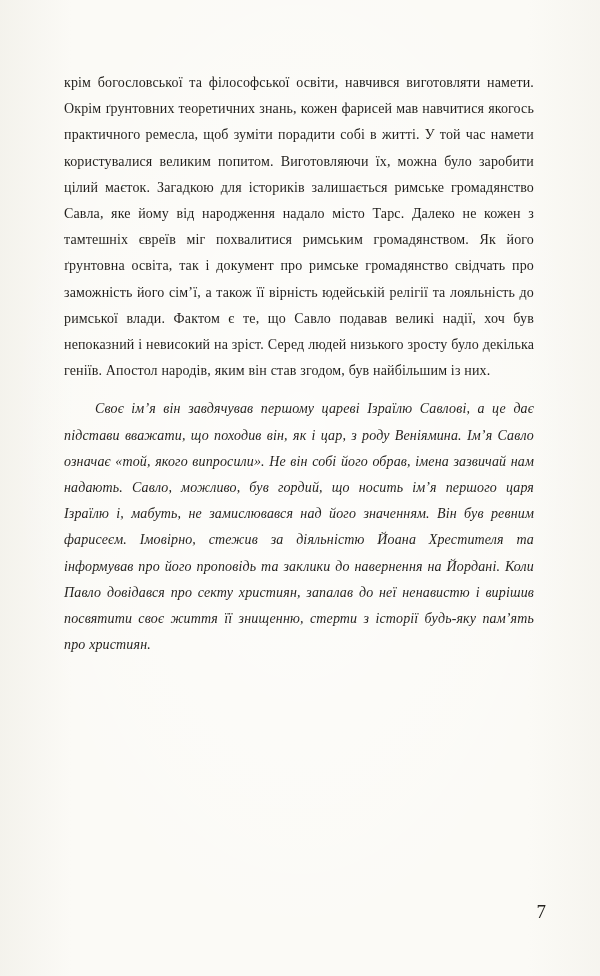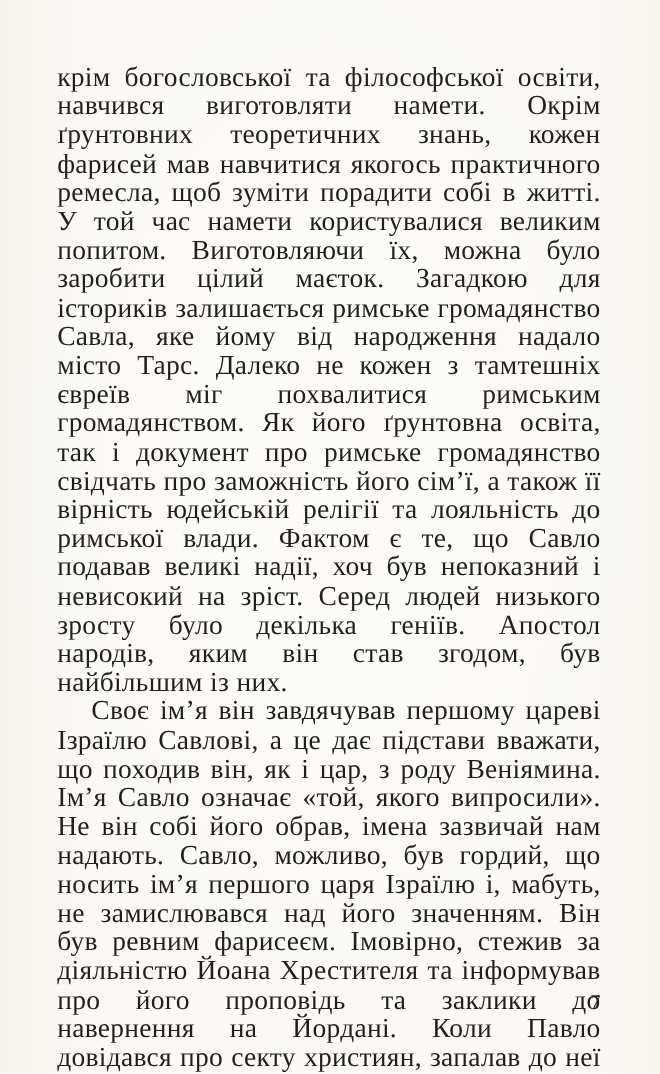--- a/index.html
+++ b/index.html
@@ -39,33 +39,34 @@
 
   .text-block {
     position: absolute;
     left: 52px;
     top: 58px;
     width: 494px;
     z-index: 1;
   }
 
   .para {
-    margin: 0;
+    margin: 12px;
     text-align: justify;
     text-justify: inter-word;
-    font-size: 25px;
+    font-size: 14px;
     line-height: 26.2px;
     color: #211f1c;
     letter-spacing: 0.01em;
     word-spacing: 0.005em;
     hyphens: manual;
   }
 
   .para + .para {
     margin-top: 0;
+    font-style: italic;
   }
 
   .para-indent {
     text-indent: 31px;
   }
 
   
   .para:last-of-type {
     text-align: justify;
   }

